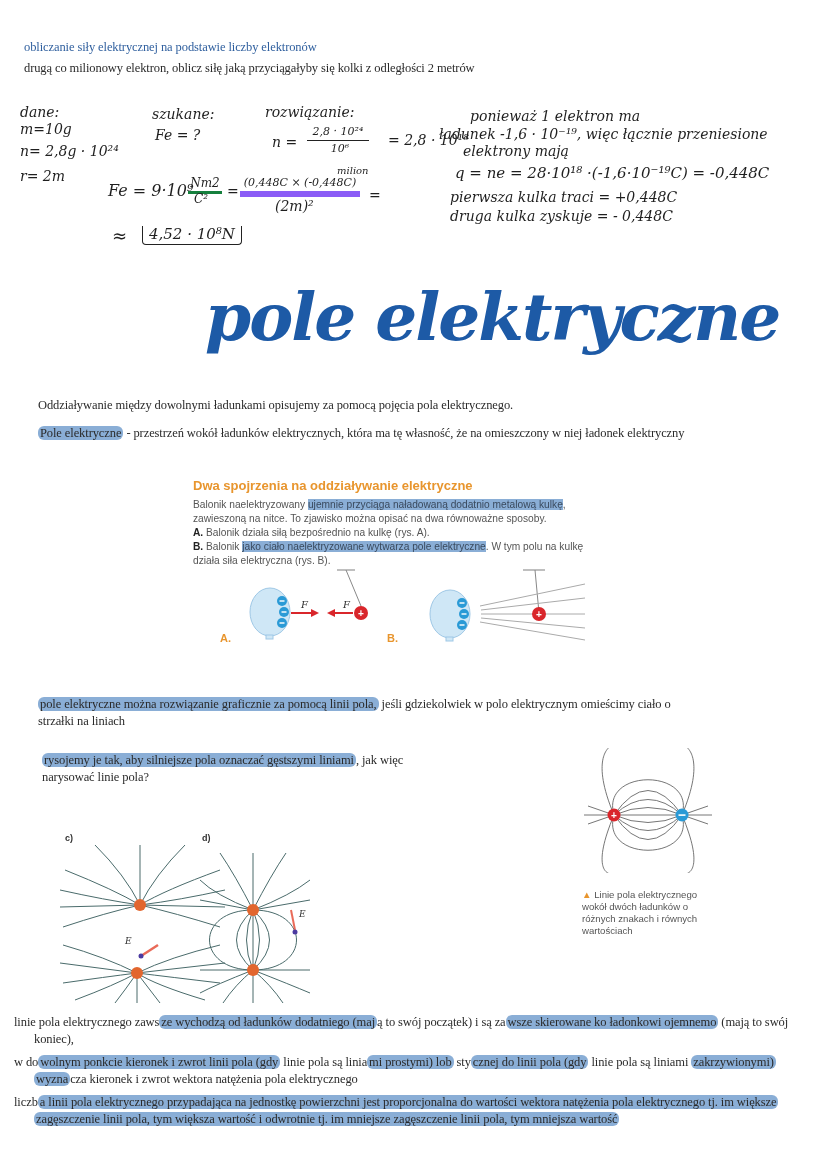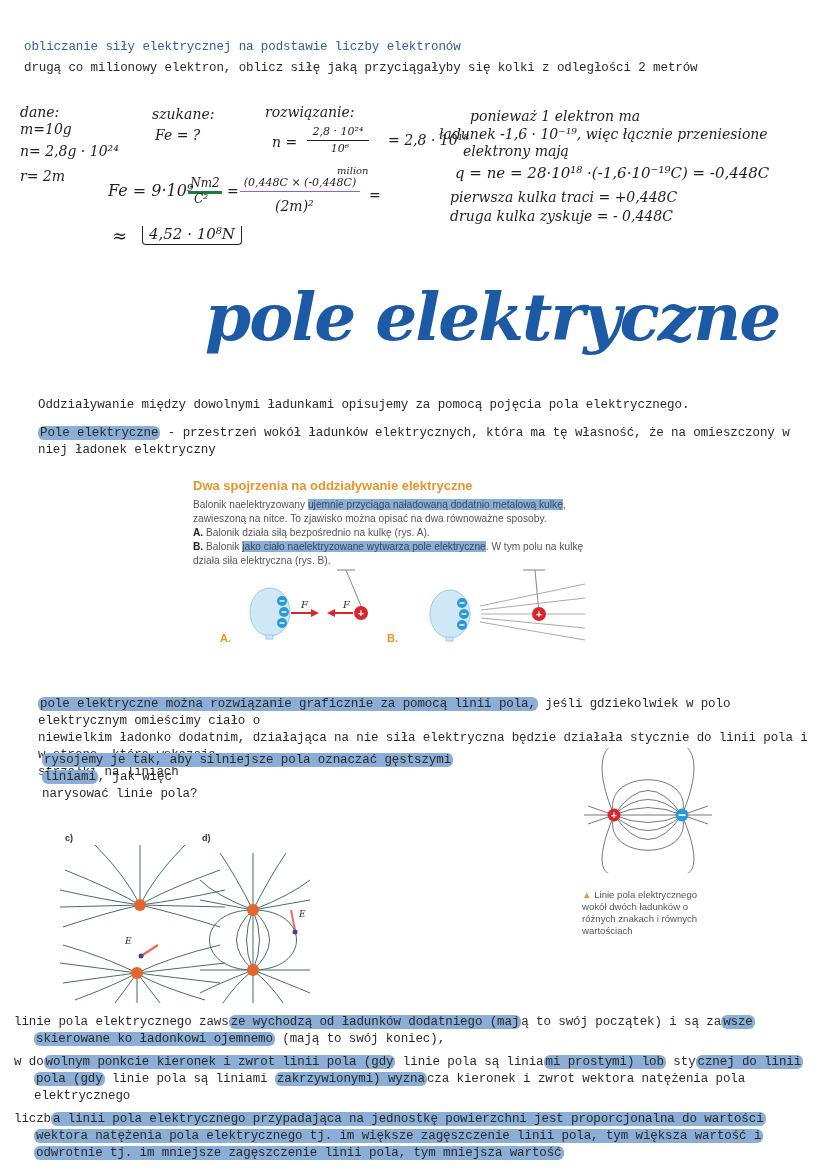--- a/index.html
+++ b/index.html
@@ -1,19 +1,19 @@
 <!DOCTYPE html>
 <html><head>
 <meta charset="utf-8">
 <style>
   * { box-sizing: border-box; margin: 0; padding: 0; }
   html, body { width: 828px; height: 1171px; background: #ffffff; overflow: hidden; }
   body { position: relative; font-family: "DejaVu Sans", sans-serif; color: #2b2b2b; }
   .abs { position: absolute; }
-  .type { font-family: Liberation Mono, monospace; font-size: 12.5px; line-height: 17px; color: #2a2a2a; letter-spacing: -0.1px; }
+  .type { font-family: Liberation Serif, serif; font-size: 12.5px; line-height: 17px; color: #2a2a2a; letter-spacing: -0.1px; }
   .hl { background: #8aaed6; border-radius: 6px; padding: 0 2px; box-decoration-break: clone; -webkit-box-decoration-break: clone; }
   .section-title { color: #2f5f9e; font-size: 12.5px; }
   .hand { font-family: "DejaVu Serif", serif; font-style: italic; color: #1f1f1f; font-size: 14px; line-height: 16px; }
   .script-title { font-family: "DejaVu Serif", serif; font-style: italic; font-weight: bold; color: #1d5aa6; font-size: 66px; letter-spacing: -2px; }
   .tb-title { font-family: "Liberation Sans", sans-serif; font-weight: bold; color: #e8952d; font-size: 13px; }
   .tb-text { font-family: "Liberation Sans", sans-serif; color: #555; font-size: 10.2px; line-height: 14px; }
   .tb-hl { background: #8aaed6; color: #3a4a5e; }
   .cap { font-family: "Liberation Sans", sans-serif; color: #555; font-size: 9.6px; line-height: 12px; }
   .indent { padding-left: 20px; text-indent: -20px; }
 </style>
@@ -38,21 +38,21 @@
   <div class="abs hand" style="left:272px; top:134px;">n =</div>
   <div class="abs hand" style="left:307px; top:124px; font-size:11px; text-align:center; width:62px; border-bottom:1px solid #222;">2,8 · 10²⁴</div>
   <div class="abs hand" style="left:320px; top:141px; font-size:11px; width:40px; text-align:center;">10⁶</div>
   <div class="abs hand" style="left:388px; top:132px;">= 2,8 · 10¹⁸</div>
   <div class="abs hand" style="left:337px; top:163px; font-size:10px;">milion</div>
 
   <div class="abs hand" style="left:108px; top:183px; font-size:16px;">Fe = 9·10⁹</div>
   <div class="abs hand" style="left:188px; top:175px; font-size:12px; border-bottom:3px solid #15803d; width:34px; text-align:center;">Nm2</div>
   <div class="abs hand" style="left:194px; top:191px; font-size:12px;">C²</div>
   <div class="abs hand" style="left:227px; top:183px;">=</div>
-  <div class="abs hand" style="left:240px; top:175px; font-size:11px; border-bottom:1px solid #8b5cf6; width:120px; text-align:center;">(0,448C × (-0,448C)</div>
+  <div class="abs hand" style="left:240px; top:175px; font-size:11px; border-bottom:6px solid #8b5cf6; width:120px; text-align:center;">(0,448C × (-0,448C)</div>
   <div class="abs hand" style="left:275px; top:198px;">(2m)²</div>
   <div class="abs hand" style="left:369px; top:187px;">=</div>
 
   <div class="abs hand" style="left:112px; top:228px; font-size:18px;">≈</div>
   <div class="abs hand" style="left:142px; top:226px; font-size:15px; padding:0 6px 2px; border:1.5px solid #222; border-top:none; border-radius:0 0 4px 4px;">4,52 · 10⁸N</div>
 
   <div class="abs hand" style="left:470px; top:108px;">ponieważ 1 elektron ma</div>
   <div class="abs hand" style="left:439px; top:126px;text-align:center;">ładunek -1,6 · 10⁻¹⁹, więc łącznie przeniesione</div>
   <div class="abs hand" style="left:463px; top:143px;">elektrony mają</div>
   <div class="abs hand" style="left:455px; top:165px; font-size:15px;">q = ne = 28·10¹⁸ ·(-1,6·10⁻¹⁹C) = -0,448C</div>
@@ -121,21 +121,20 @@
         <rect x="244.5" y="56.3" width="5" height="1.4" fill="#fff"></rect>
       <circle cx="324" cy="46" r="7" fill="#d9262b"></circle>
       <text x="324" y="50" font-size="10" fill="#fff" text-anchor="middle" font-family="Liberation Sans, sans-serif" font-weight="bold">+</text>
       <text x="172" y="74" font-size="11" font-weight="bold" fill="#e8952d" font-family="Liberation Sans, sans-serif">B.</text>
     </g>
   </svg>
 </div>
 
 <div class="abs type" style="left:38px; top:696px; width:780px;">
   <div><span class="hl">pole elektryczne można rozwiązanie graficznie za pomocą linii pola,</span><span> jeśli gdziekolwiek w polo elektrycznym omieścimy ciało o</span></div>
-  <div>niewielkim ładonko dodatnim, działająca na nie siła elektryczna będzie działała stycznie do linii pola i w stronę, którą wskazoją</div>
   <div>strzałki na liniach</div>
 </div>
 
 <div class="abs type" style="left:42px; top:752px; width:430px;">
   <div><span class="hl">rysojemy je tak, aby silniejsze pola oznaczać gęstszymi liniami</span><span>, jak więc</span></div>
   <div>narysować linie pola?</div>
 </div>
 
 <div class="abs" style="left:580px; top:748px; width:148px; height:195px;">
   <svg width="148" height="125" viewBox="0 0 148 125">

